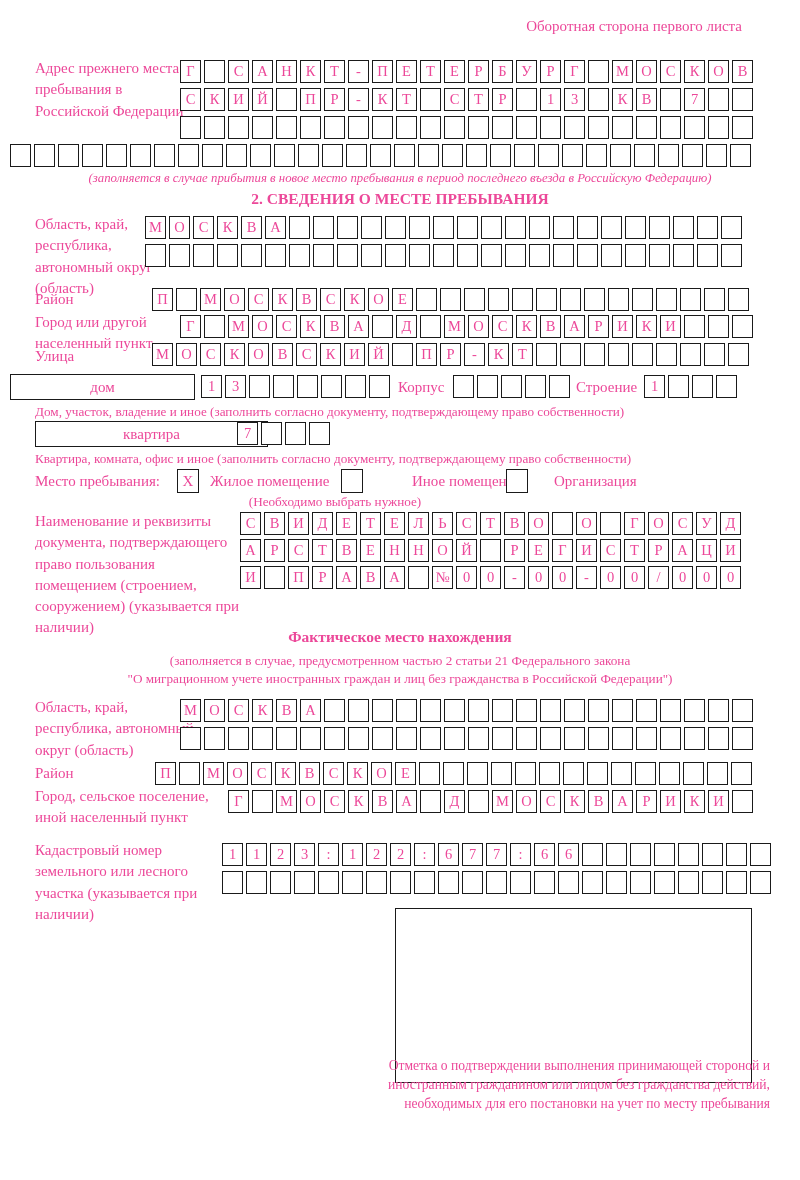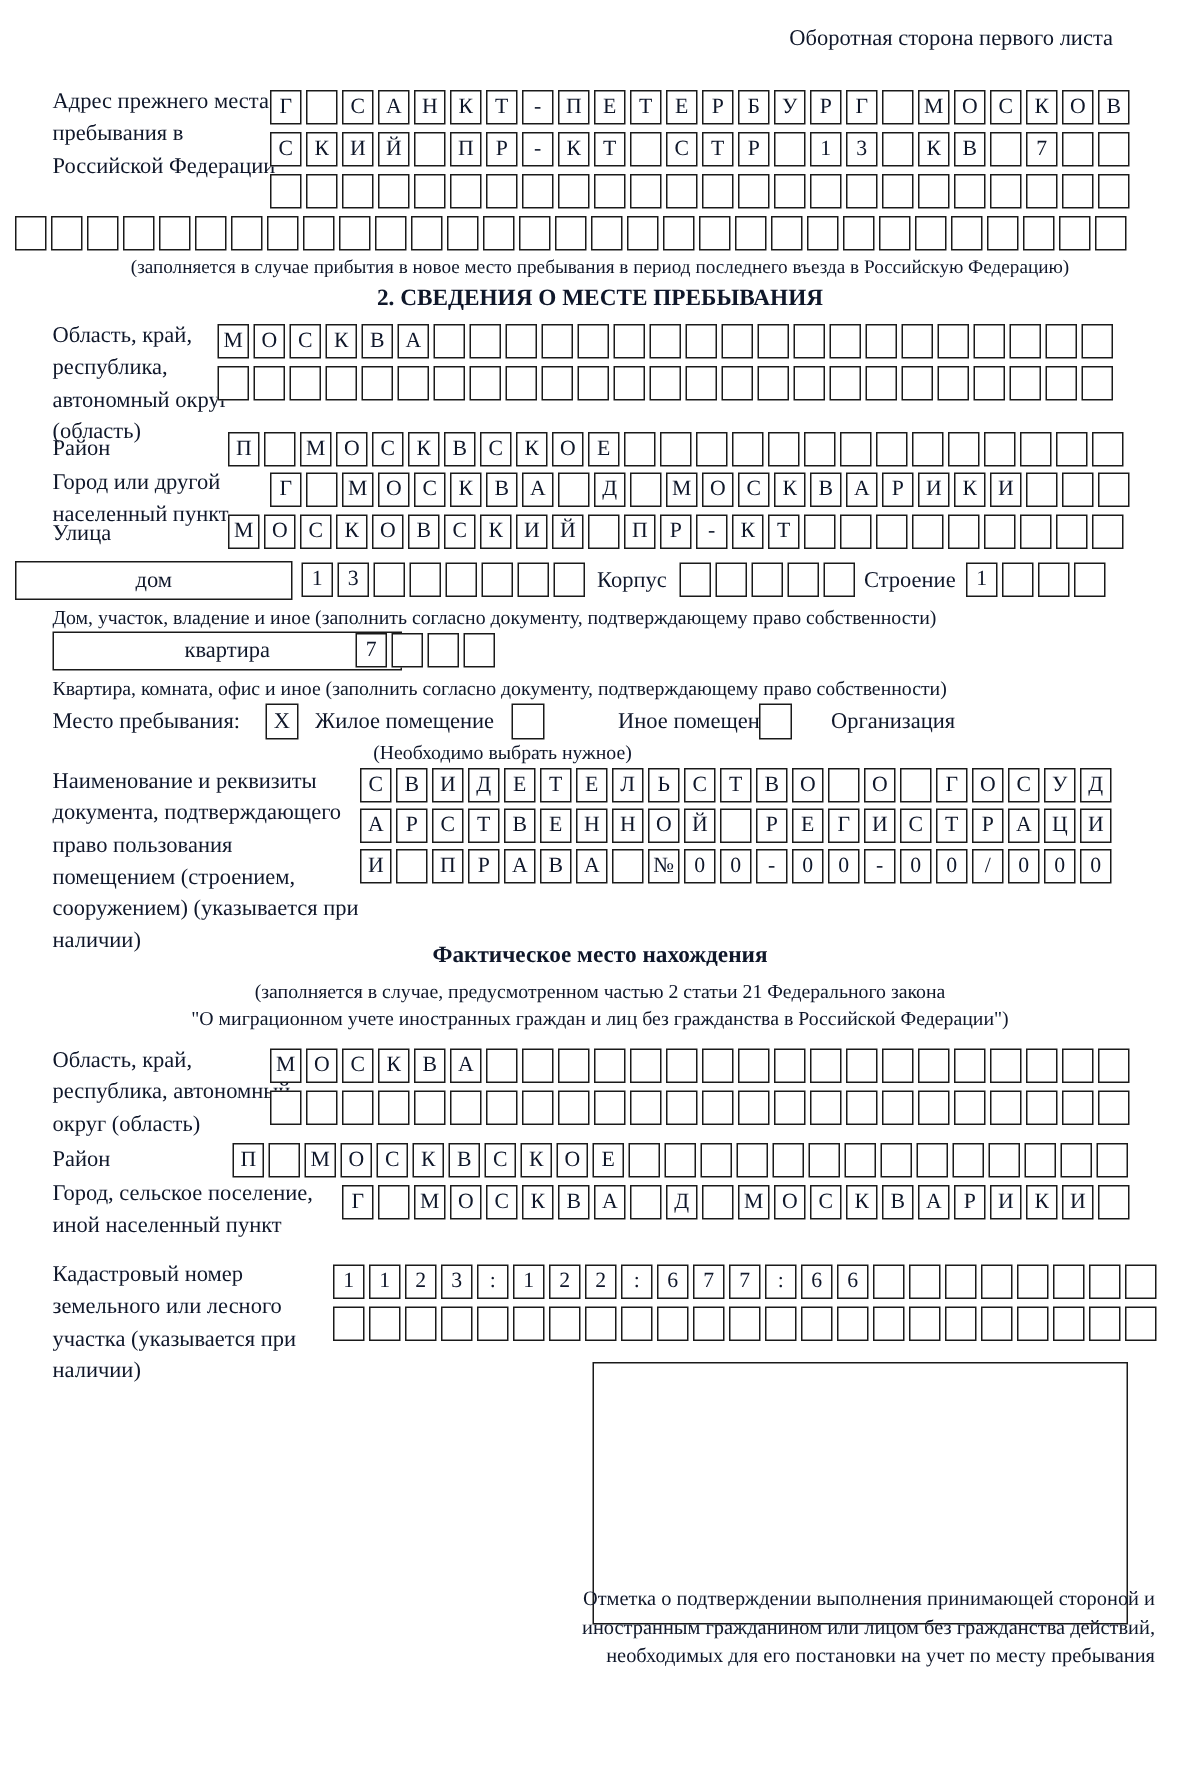--- a/index.html
+++ b/index.html
@@ -1,18 +1,18 @@
 <!DOCTYPE html>
 <html><head>
 <meta charset="utf-8">
 <style>
   html,body{margin:0;padding:0;background:#fff;}
   #page{
     position:relative;width:800px;height:1180px;background:#ffffff;
-    font-family:"Liberation Serif","DejaVu Serif",serif;color:#0f172a;
+    font-family:"Liberation Serif","DejaVu Serif",serif;color:#ec4899;
     overflow:hidden;
   }
   .abs{position:absolute;}
   .label{font-size:15px;line-height:1.42;}
   .boxrow{display:flex;gap:3px;}
   .cbox{
     width:21px;height:23px;box-sizing:border-box;border:1.5px solid #1a1a1a;
     display:flex;align-items:center;justify-content:center;
     font-size:14.5px;line-height:1;background:#fff;flex:0 0 auto;
   }
@@ -141,21 +141,21 @@
       <span class="cbox"></span>
       <span class="cbox"></span>
       <span class="cbox"></span>
       <span class="cbox"></span>
       <span class="cbox"></span>
       <span class="cbox"></span>
       <span class="cbox"></span>
       <span class="cbox"></span>
       <span class="cbox"></span>
     </div>
-  <div class="abs caption center" style="top:170px;">(заполняется в случае прибытия в новое место пребывания в период последнего въезда в Российскую Федерацию)</div>
+  <div class="abs caption center" style="top:170px;font-style:italic;">(заполняется в случае прибытия в новое место пребывания в период последнего въезда в Российскую Федерацию)</div>
 
   <div class="abs center bold" style="top:190px;font-size:15.5px;">2. СВЕДЕНИЯ О МЕСТЕ ПРЕБЫВАНИЯ</div>
 
   <div class="abs label" style="left:35px;top:214px;width:118px;">Область, край, республика, автономный округ (область)</div>
   <div class="abs boxrow" style="left:145px;top:216px;">
       <span class="cbox">М</span>
       <span class="cbox">О</span>
       <span class="cbox">С</span>
       <span class="cbox">К</span>
       <span class="cbox">В</span>

